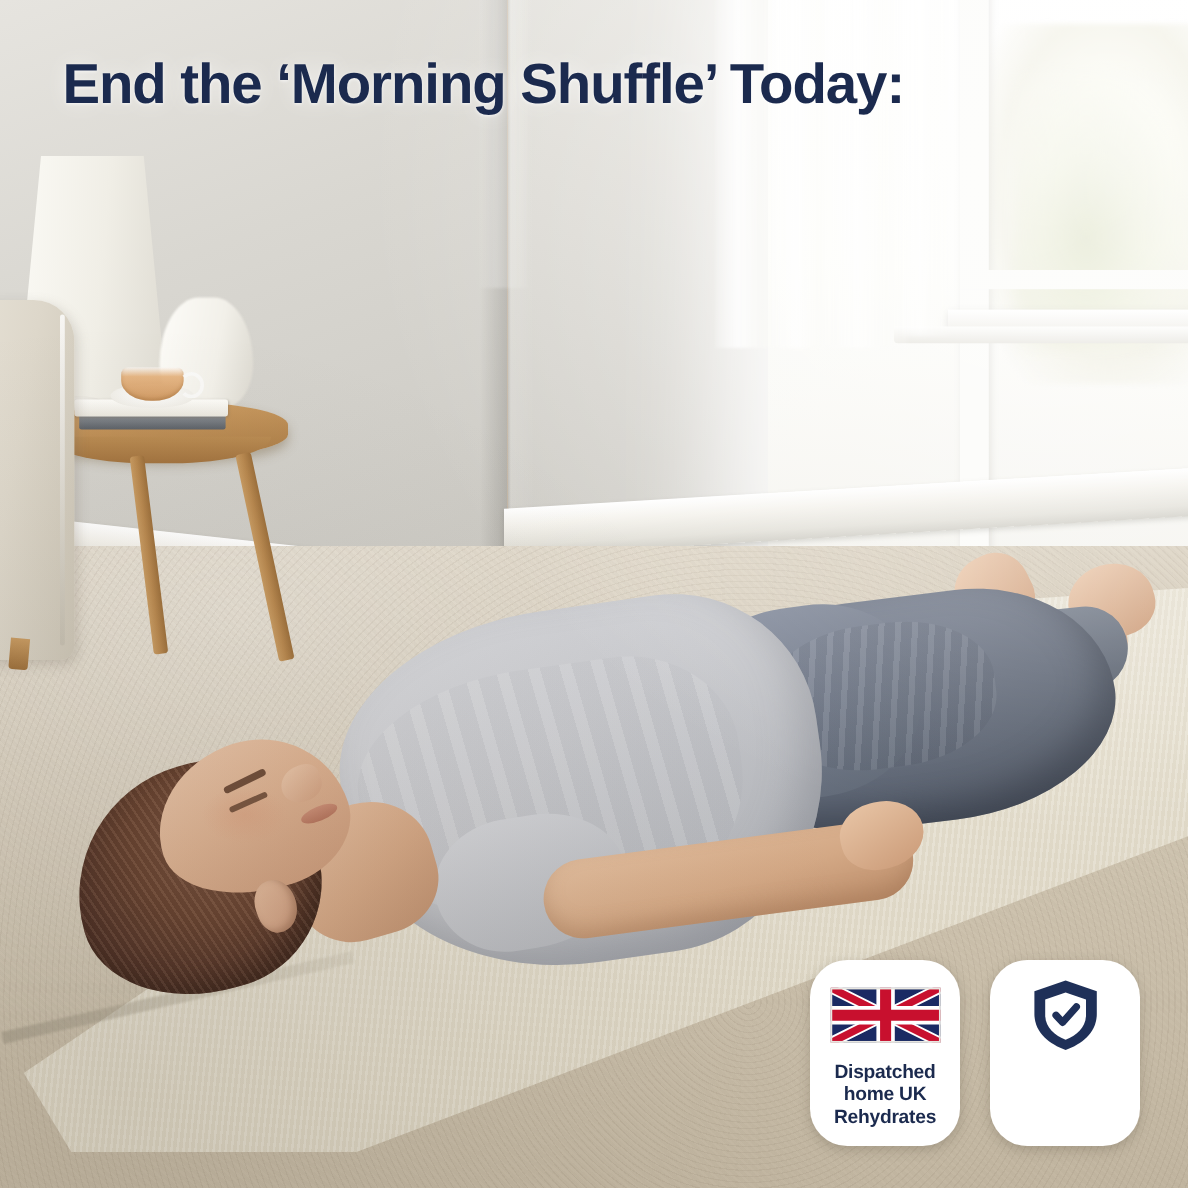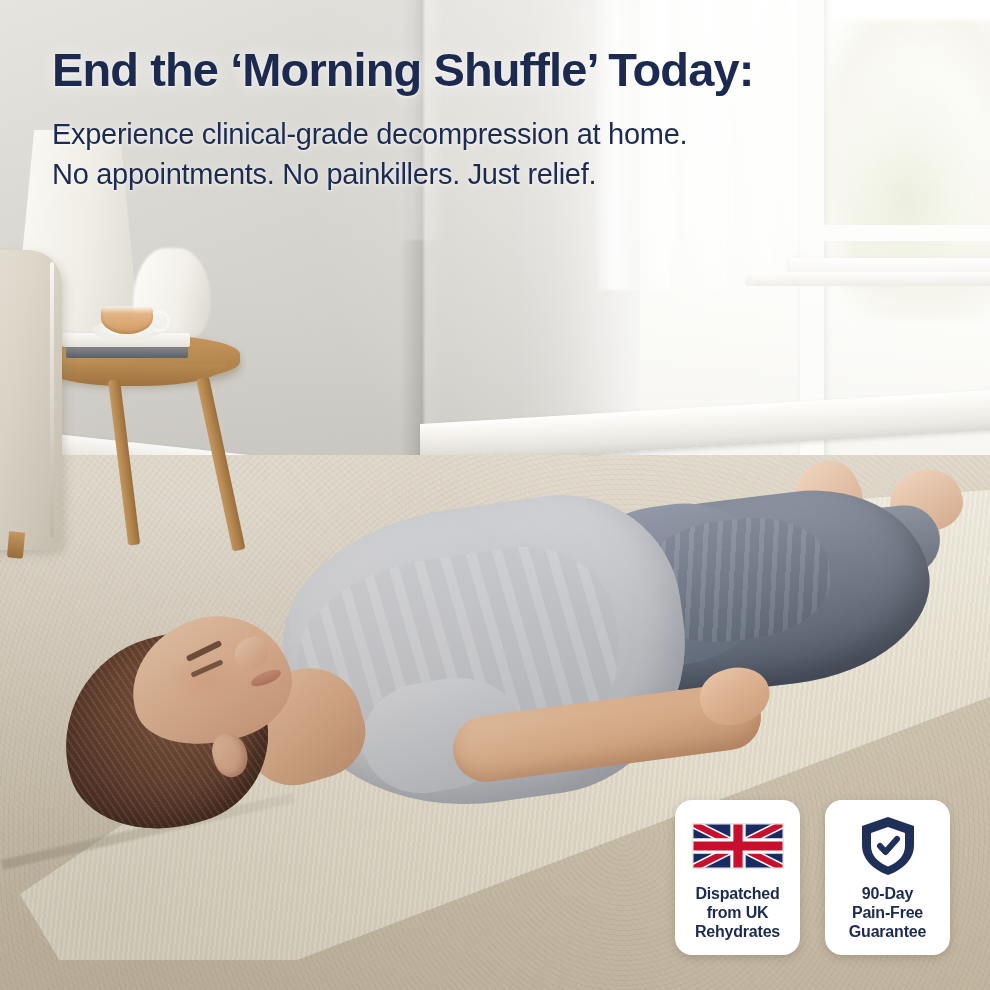--- a/index.html
+++ b/index.html
@@ -542,21 +542,21 @@
   .badge-row {
     position: absolute;
     left: 675px; top: 800px;
     display: flex;
     gap: 25px;
   }
   .badge {
     width: 125px;
     height: 155px;
     background: #ffffff;
-    border-radius: 17px;
+    border-radius: 31px;
     box-shadow: 0 3px 10px rgba(80,70,55,0.25);
     display: flex;
     flex-direction: column;
     align-items: center;
     justify-content: flex-start;
     padding-top: 17px;
     box-sizing: border-box;
   }
   .badge-art {
     height: 58px;
@@ -659,24 +659,20 @@
     <div class="lips"></div>
     <div class="ear"></div>
 
     <div class="photo-wash"></div>
   </div>
 
   <div class="copy-block">
     <h1 class="headline">
       <span class="hl-line">End the ‘Morning Shuffle’ Today:</span>
     </h1>
-    <p class="subhead">
-      <span class="sh-line">Experience clinical-grade decompression at home.</span>
-      <span class="sh-line">No appointments. No painkillers. Just relief.</span>
-    </p>
   </div>
 
   <div class="badge-row">
 
     <div class="badge">
       <div class="badge-art">
         <svg width="92" height="48" viewBox="0 0 60 30">
           <clipPath id="ukclip">
               <rect width="60" height="30"></rect>
             </clipPath>
@@ -685,35 +681,30 @@
             <path d="M0,0 L60,30 M60,0 L0,30" stroke="#FFFFFF" stroke-width="6"></path>
             <path d="M0,0 L60,30 M60,0 L0,30" stroke="#C8102E" stroke-width="4" clip-path="url(#ukclip)"></path>
             <path d="M30,0 V30 M0,15 H60" stroke="#FFFFFF" stroke-width="10"></path>
             <path d="M30,0 V30 M0,15 H60" stroke="#C8102E" stroke-width="6"></path>
           </g>
           <rect x="0.5" y="0.5" width="59" height="29" fill="none" stroke="#E8E6E0" stroke-width="1"></rect>
         </svg>
       </div>
       <div class="badge-caption">
         <span class="bc-line">Dispatched</span>
-        <span class="bc-line">from UK</span>
+        <span class="bc-line">home UK</span>
         <span class="bc-line">Rehydrates</span>
       </div>
     </div>
 
     <div class="badge">
       <div class="badge-art">
         <svg width="60" height="62" viewBox="0 0 60 62">
           <path d="M30 2 L56 11 V30 C56 45 44 55 30 60 C16 55 4 45 4 30 V11 Z" fill="#1F3058"></path>
           <path d="M30 12 L47 18 V31 C47 41 39 48 30 51.5 C21 48 13 41 13 31 V18 Z" fill="#FFFFFF"></path>
           <path d="M22 31 L27.5 37 L39 24" fill="none" stroke="#1F3058" stroke-width="6" stroke-linecap="round" stroke-linejoin="round"></path>
         </svg>
       </div>
-      <div class="badge-caption">
-        <span class="bc-line">90-Day</span>
-        <span class="bc-line">Pain-Free</span>
-        <span class="bc-line">Guarantee</span>
-      </div>
     </div>
 
   </div>
 
 </div>
 
 </body></html>

